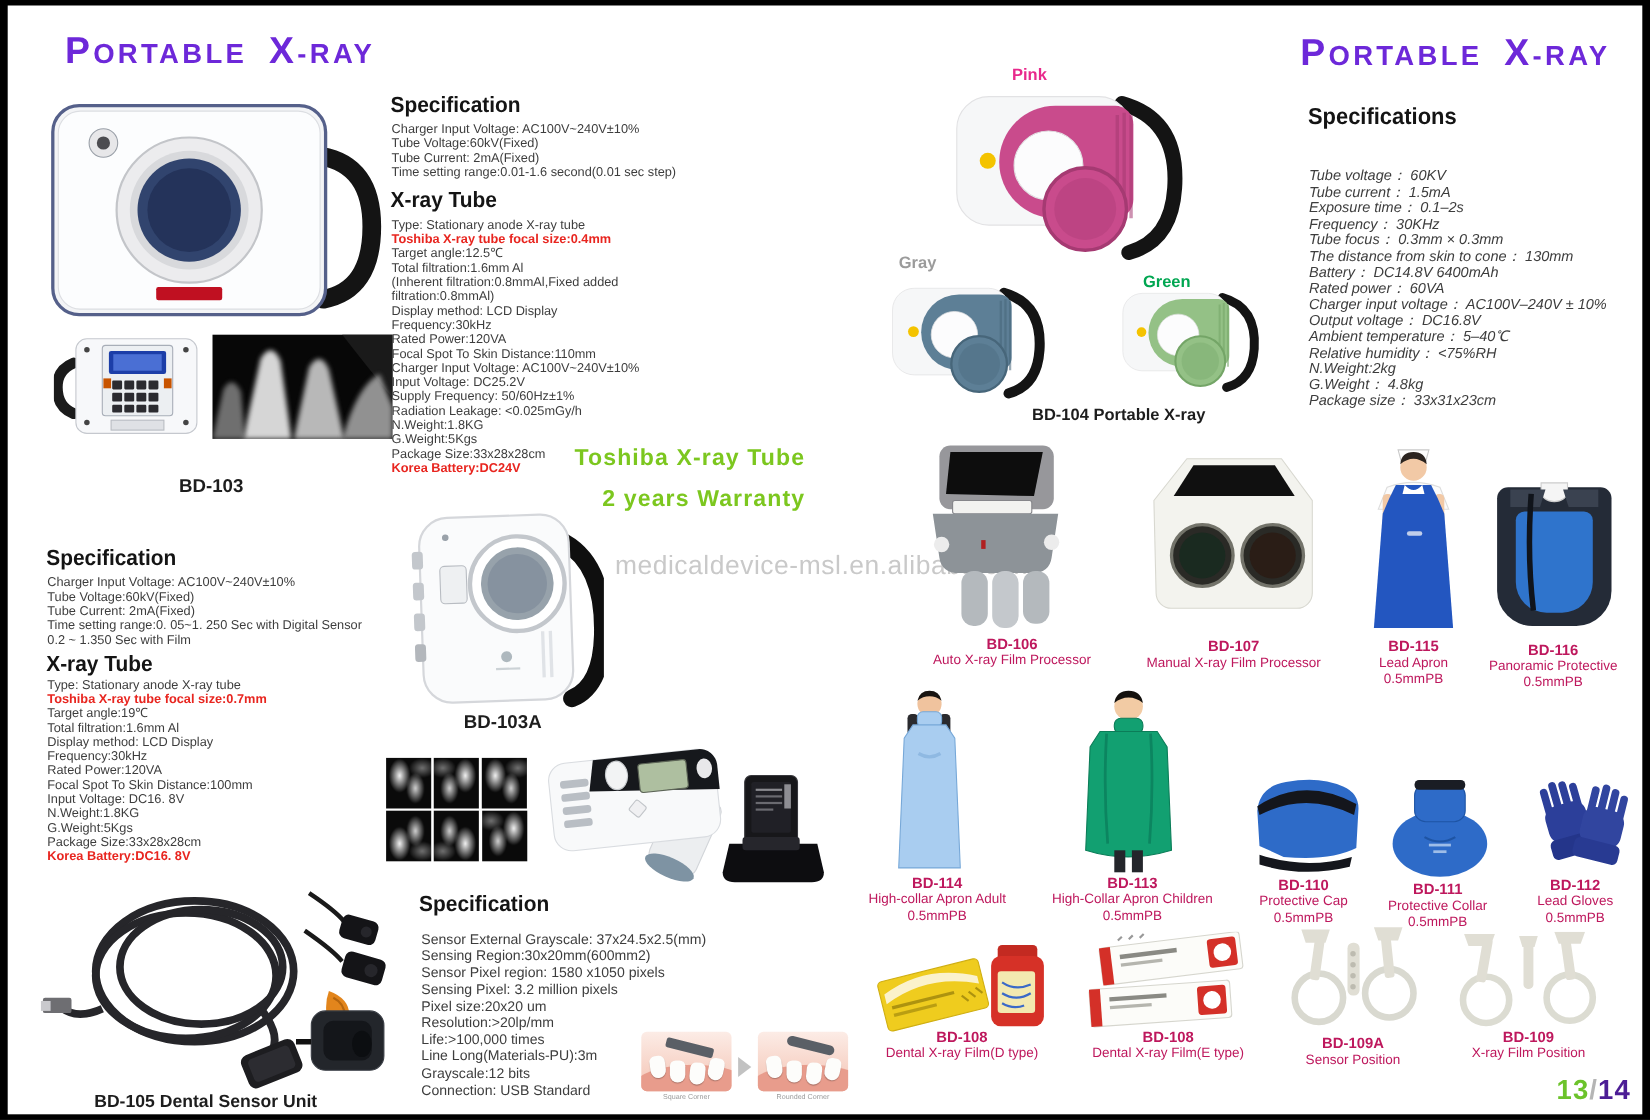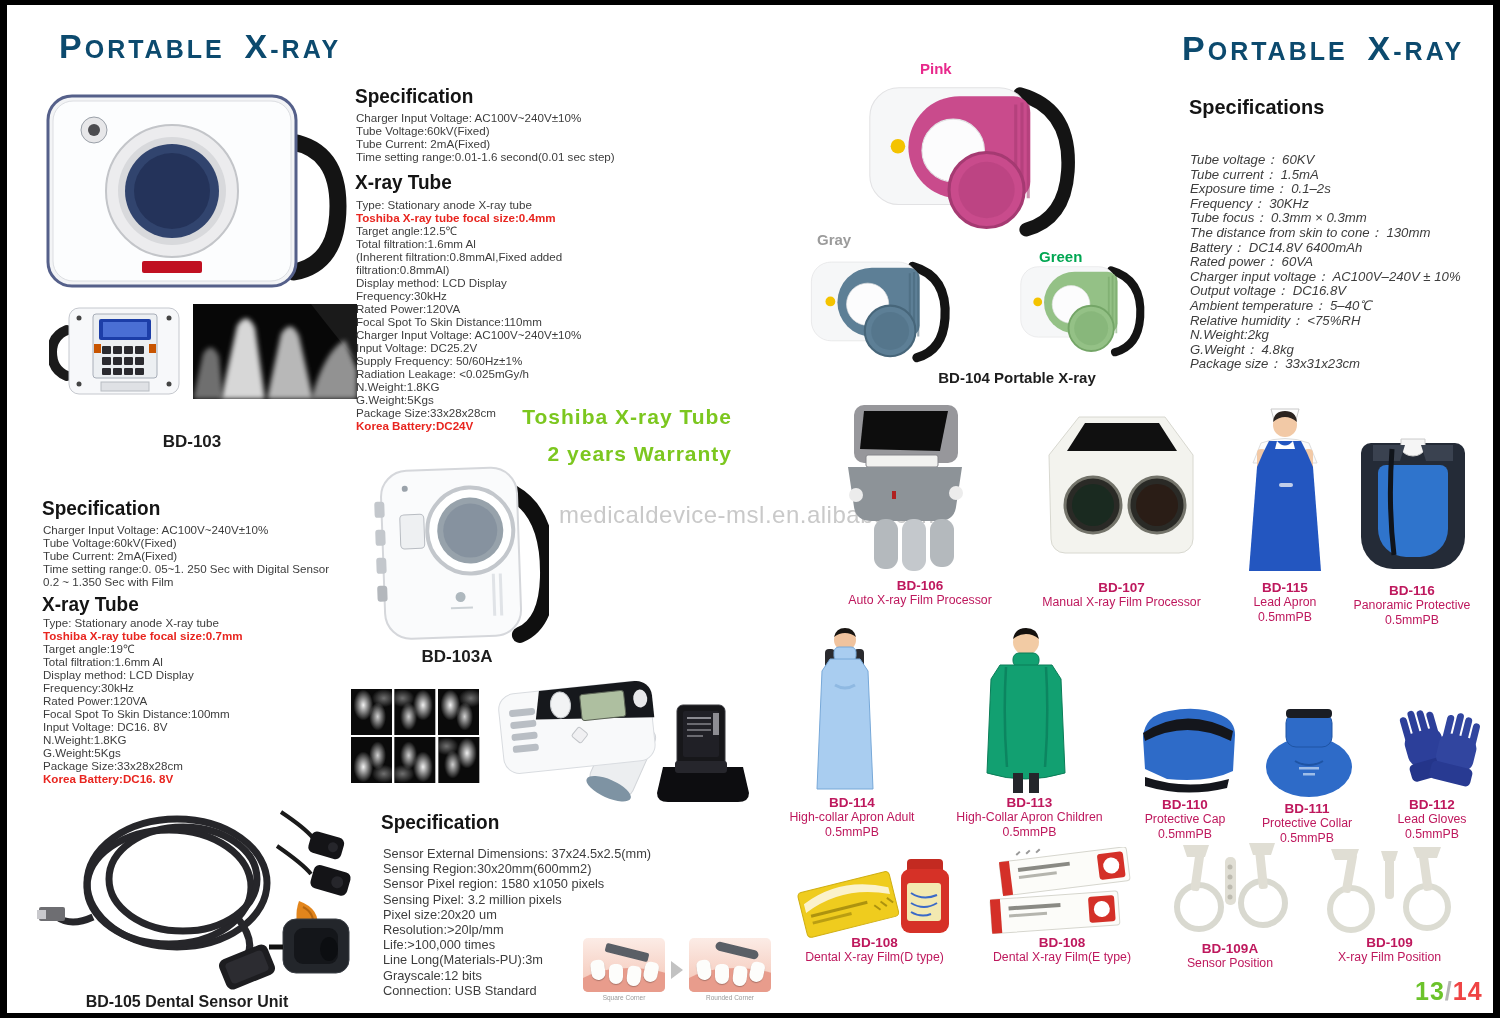--- a/index.html
+++ b/index.html
@@ -1,20 +1,20 @@
 <!DOCTYPE html>
 <html><head>
 <meta charset="utf-8">
 <style>
   html,body{margin:0;padding:0;background:#222;}
   #canvas{position:relative;width:1500px;height:1018px;background:#000;overflow:hidden;
           font-family:"Liberation Sans",sans-serif;}
   #paper{position:absolute;left:7px;top:5px;width:1486px;height:1008px;background:#ffffff;}
   .abs{position:absolute;}
-  .title{color:#0c4a6e;font-weight:bold;font-size:25px;letter-spacing:3px;white-space:nowrap;}
+  .title{color:#6d28d9;font-weight:bold;font-size:25px;letter-spacing:3px;white-space:nowrap;}
   .title span{display:inline-block;}
   .title span::first-letter{font-size:34px;}
   .spec-h{font-weight:bold;color:#141414;font-size:20px;letter-spacing:0px;
           transform:scaleX(.95);transform-origin:left;white-space:nowrap;}
   .spec-list{color:#3d3d3d;font-size:11.6px;line-height:13px;white-space:nowrap;}
   .spec-list .red{color:#e8251f;font-weight:bold;}
   .spec-list-lg{color:#3d3d3d;font-size:13.2px;line-height:14.6px;white-space:nowrap;}
   .spec-list-md{color:#3d3d3d;font-size:12.8px;line-height:15.2px;white-space:nowrap;}
   .cap{font-weight:bold;color:#1d1d1d;text-align:center;}
   .pcap{text-align:center;color:#be185d;}
@@ -222,21 +222,21 @@
     <rect x="32" y="24" width="24" height="2" fill="#6a6a70"></rect>
     <rect x="32" y="30" width="24" height="2" fill="#6a6a70"></rect>
     <rect x="32" y="36" width="16" height="2" fill="#6a6a70"></rect>
     <rect x="58" y="14" width="6" height="22" fill="#8d8d93"></rect>
     <path d="M8,68 h80 l6,26 q0,9 -11,9 h-70 q-11,0 -11,-9 z" fill="#0d0d10"></path>
     <rect x="20" y="62" width="52" height="12" rx="3" fill="#26262c"></rect>
   </svg>
 
   <div class="abs spec-h" style="left:374px;top:806px;">Specification</div>
   <div class="abs spec-list-md" style="left:376px;top:841px;">
-        <div>Sensor External Dimensions: 37x24.5x2.5(mm)</div>
+        <div>Sensor External Grayscale: 37x24.5x2.5(mm)</div>
         <div>Sensing Region:30x20mm(600mm2)</div>
         <div>Sensor Pixel region: 1580 x1050 pixels</div>
         <div>Sensing Pixel: 3.2 million pixels</div>
         <div>Pixel size:20x20 um</div>
         <div>Resolution:&gt;20lp/mm</div>
         <div>Life:&gt;100,000 times</div>
         <div>Line Long(Materials-PU):3m</div>
         <div>Grayscale:12 bits</div>
         <div>Connection: USB Standard</div>
       </div>
@@ -576,17 +576,17 @@
   <div class="abs pcap" style="left:1158px;top:936px;width:130px;">
     <div class="pcode">BD-109A</div>
     <div class="pname">Sensor Position</div>
   </div>
   <div class="abs pcap" style="left:1310px;top:930px;width:145px;">
     <div class="pcode">BD-109</div>
     <div class="pname">X-ray Film Position</div>
   </div>
 
   <div class="abs pageno" style="left:1408px;top:972px;">
-    <span style="color:#6cc32b;">13</span><span style="color:#b5b5b5;">/</span><span style="color:#ef4444;">14</span>
+    <span style="color:#6cc32b;">13</span><span style="color:#b5b5b5;">/</span><span style="color:#4c1d95;">14</span>
   </div>
 
 </div>
 </div>
 
 </body></html>

